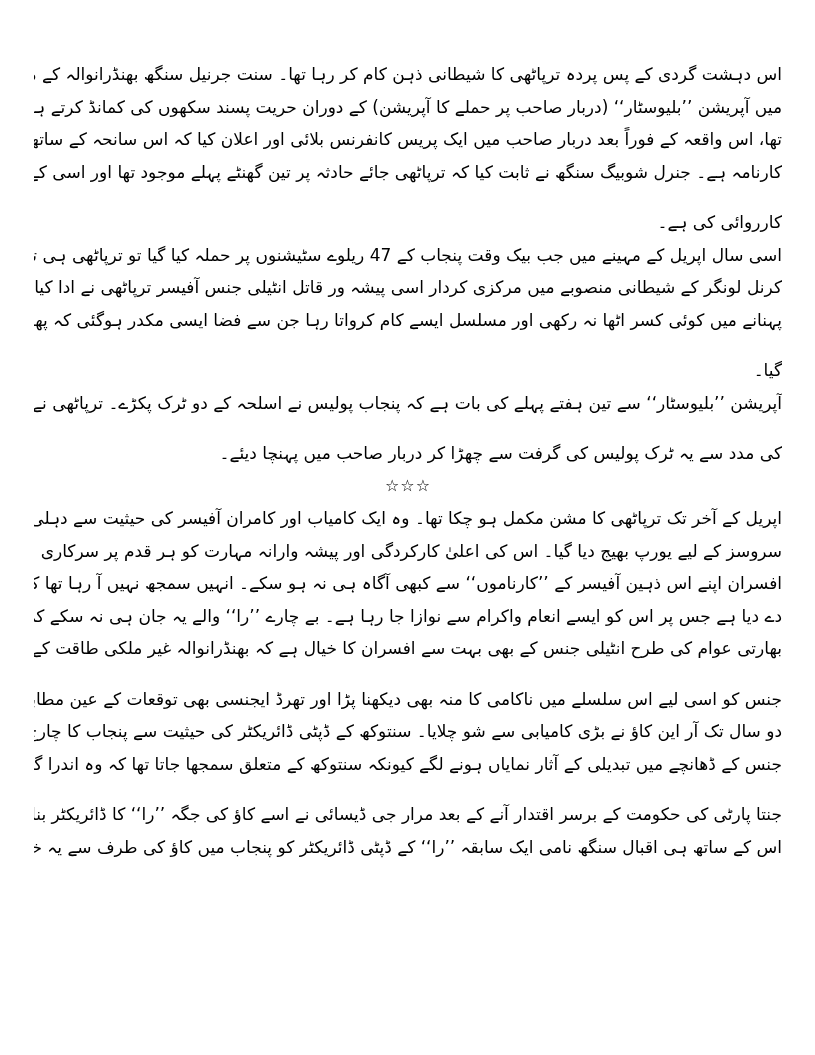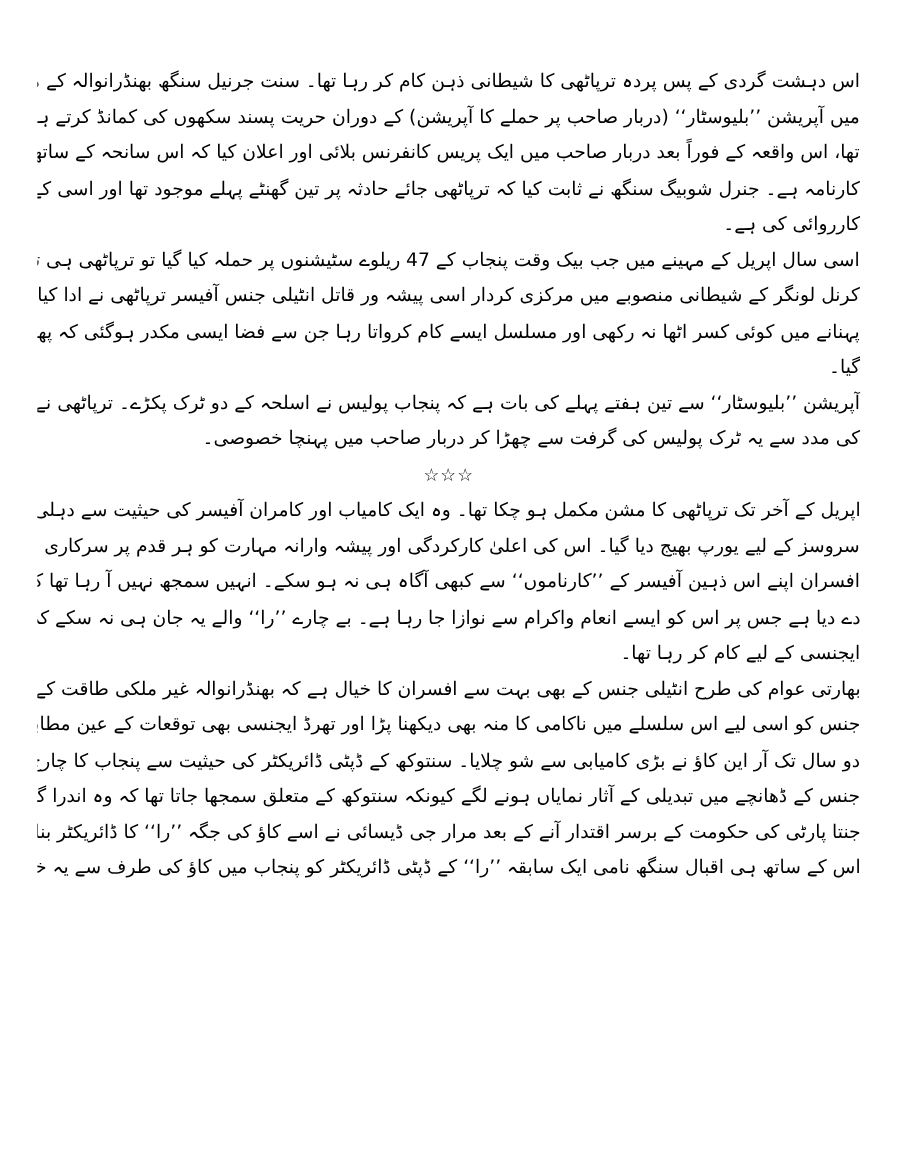--- a/index.html
+++ b/index.html
@@ -8,21 +8,21 @@
     position: absolute; left: 34px; top: 58px; width: 748px;
     direction: rtl; color: #000;
     font-family: "DejaVu Sans", sans-serif;
     font-size: 17px;
   }
   .line {
     height: 32.5px; line-height: 32.5px;
     white-space: nowrap; overflow: hidden;
     text-align: justify; text-align-last: justify;
   }
-  .line.last { text-align-last: right; }
+  .line.last { text-align-last: right; margin-top: 18px; }
   .line.sep { text-align: center; text-align-last: center; font-size: 16px; letter-spacing: 1px; }
   .para { margin: 0; }
 </style>
 </head>
 <body>
 
 <div class="page">
   <div class="para">
     <div class="line">اس دہشت گردی کے پس پردہ ترپاٹھی کا شیطانی ذہن کام کر رہا تھا۔ سنت جرنیل سنگھ بھنڈرانوالہ کے ملٹری ایڈوائزر جنرل شوبیگ سنگھ نے جو بعد</div>
     <div class="line">میں آپریشن ’’بلیوسٹار‘‘ (دربار صاحب پر حملے کا آپریشن) کے دوران حریت پسند سکھوں کی کمانڈ کرتے ہوئے بھنڈرانوالہ کے ساتھ ہی مارا گیا</div>
@@ -33,29 +33,28 @@
   <div class="para">
     <div class="line">اسی سال اپریل کے مہینے میں جب بیک وقت پنجاب کے 47 ریلوے سٹیشنوں پر حملہ کیا گیا تو ترپاٹھی ہی تھرڈ ایجنسی کی طرف سے اس حملے کی</div>
   </div>
   <div class="para">
     <div class="line">کرنل لونگر کے شیطانی منصوبے میں مرکزی کردار اسی پیشہ ور قاتل انٹیلی جنس آفیسر ترپاٹھی نے ادا کیا تھا۔ اس نے لونگر کی تجاویز کو عملی جامہ</div>
     <div class="line">پہنانے میں کوئی کسر اٹھا نہ رکھی اور مسلسل ایسے کام کرواتا رہا جن سے فضا ایسی مکدر ہوگئی کہ پھر بھارتی آرمی کو دربار صاحب پر حملے کا بہانہ مل</div>
     <div class="line last">گیا۔</div>
   </div>
   <div class="para">
     <div class="line">آپریشن ’’بلیوسٹار‘‘ سے تین ہفتے پہلے کی بات ہے کہ پنجاب پولیس نے اسلحہ کے دو ٹرک پکڑے۔ ترپاٹھی نے رات پنجاب کے پولیس کمشنر بھنڈر</div>
-    <div class="line last">کی مدد سے یہ ٹرک پولیس کی گرفت سے چھڑا کر دربار صاحب میں پہنچا خصوصی۔</div>
+    <div class="line last">کی مدد سے یہ ٹرک پولیس کی گرفت سے چھڑا کر دربار صاحب میں پہنچا دیئے۔</div>
   </div>
   <div class="line sep">☆☆☆</div>
   <div class="para">
     <div class="line">اپریل کے آخر تک ترپاٹھی کا مشن مکمل ہو چکا تھا۔ وہ ایک کامیاب اور کامران آفیسر کی حیثیت سے دہلی پہنچا جہاں سے اس کو فارن انٹیلی جنس</div>
     <div class="line">سروسز کے لیے یورپ بھیج دیا گیا۔ اس کی اعلیٰ کارکردگی اور پیشہ وارانہ مہارت کو ہر قدم پر سرکاری سطح پر سراہا گیا لیکن بے چارے ’’را‘‘ کے</div>
     <div class="line">افسران اپنے اس ذہین آفیسر کے ’’کارناموں‘‘ سے کبھی آگاہ ہی نہ ہو سکے۔ انہیں سمجھ نہیں آ رہا تھا کہ آخر ترپاٹھی نے وہ کونسا ایسا کارنامہ انجام</div>
     <div class="line">دے دیا ہے جس پر اس کو ایسے انعام واکرام سے نوازا جا رہا ہے۔ بے چارے ’’را‘‘ والے یہ جان ہی نہ سکے کہ ’’را‘‘ کی آڑ میں دراصل وہ تھرڈ</div>
-    <div class="line last">ایجنسی کے لیے کام کر رہا تھا۔</div>
   </div>
   <div class="para">
     <div class="line">بھارتی عوام کی طرح انٹیلی جنس کے بھی بہت سے افسران کا خیال ہے کہ بھنڈرانوالہ غیر ملکی طاقت کے اشارے پر کام کر رہا تھا۔ بھارتی انٹیلی</div>
     <div class="line last">جنس کو اسی لیے اس سلسلے میں ناکامی کا منہ بھی دیکھنا پڑا اور تھرڈ ایجنسی بھی توقعات کے عین مطابق نتائج حاصل نہیں کر سکی۔</div>
   </div>
   <div class="para">
     <div class="line">دو سال تک آر این کاؤ نے بڑی کامیابی سے شو چلایا۔ سنتوکھ کے ڈپٹی ڈائریکٹر کی حیثیت سے پنجاب کا چارج سنبھالنے کے بعد یہاں انٹیلی</div>
     <div class="line">جنس کے ڈھانچے میں تبدیلی کے آثار نمایاں ہونے لگے کیونکہ سنتوکھ کے متعلق سمجھا جاتا تھا کہ وہ اندرا گاندھی کا آدمی نہیں ہے۔ یہی وجہ ہے کہ</div>
     <div class="line last">جنتا پارٹی کی حکومت کے برسر اقتدار آنے کے بعد مرار جی ڈیسائی نے اسے کاؤ کی جگہ ’’را‘‘ کا ڈائریکٹر بنا دیا تھا۔</div>
   </div>

